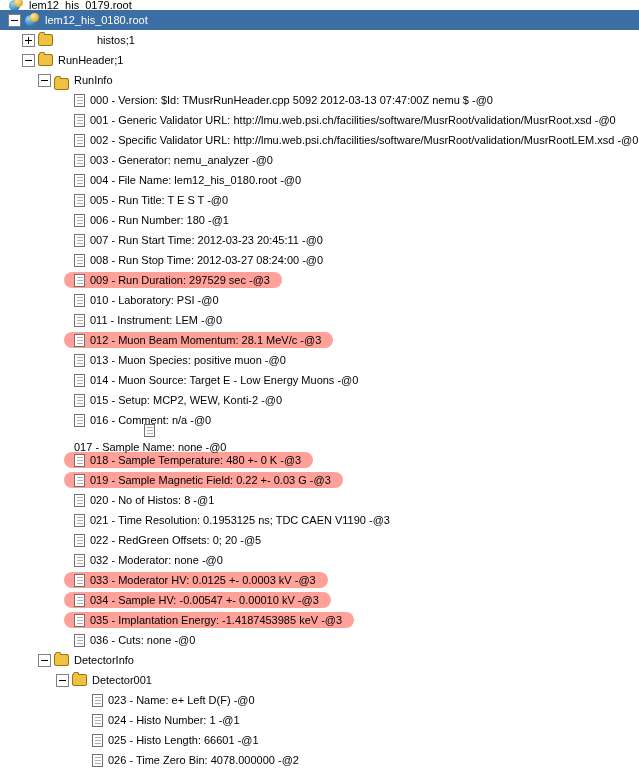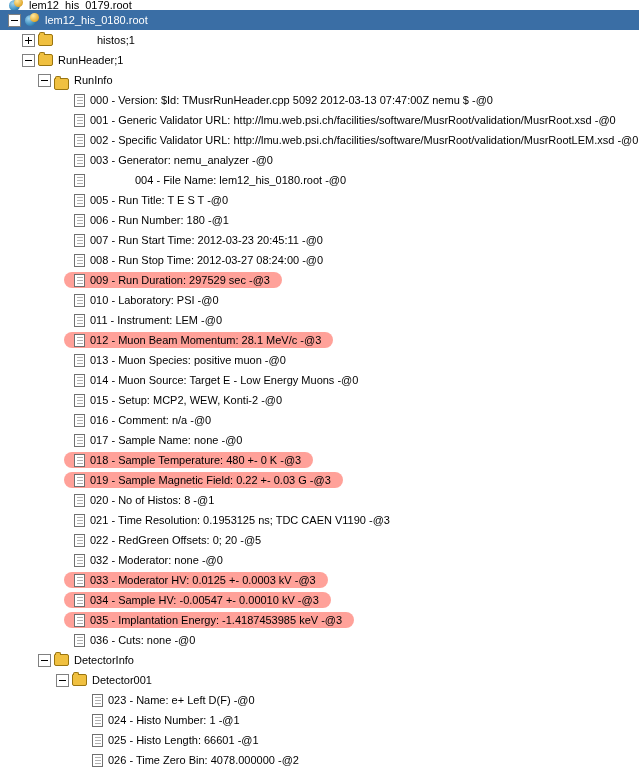--- a/index.html
+++ b/index.html
@@ -252,21 +252,21 @@
         <span class="indent" style="width: 56px;"></span>
         <span class="expander none"></span>
         <span class="" style="display: inline-flex; align-items: center;">
           <span class="icon icon-leaf"></span>
           <span class="label">003 - Generator: nemu_analyzer -@0</span>
         </span>
       </div>
       <div class="row">
         <span class="indent" style="width: 56px;"></span>
         <span class="expander none"></span>
-        <span class="" style="display: inline-flex; align-items: center; gap: 45px;">
+        <span class="" style="display: inline-flex; align-items: center;">
           <span class="icon icon-leaf"></span>
           <span class="label">004 - File Name: lem12_his_0180.root -@0</span>
         </span>
       </div>
       <div class="row">
         <span class="indent" style="width: 56px;"></span>
         <span class="expander none"></span>
         <span class="" style="display: inline-flex; align-items: center;">
           <span class="icon icon-leaf"></span>
           <span class="label">005 - Run Title: T E S T -@0</span>
@@ -356,21 +356,21 @@
         <span class="indent" style="width: 56px;"></span>
         <span class="expander none"></span>
         <span class="" style="display: inline-flex; align-items: center;">
           <span class="icon icon-leaf"></span>
           <span class="label">016 - Comment: n/a -@0</span>
         </span>
       </div>
       <div class="row">
         <span class="indent" style="width: 56px;"></span>
         <span class="expander none"></span>
-        <span class="" style="display: inline-flex; align-items: center;">
+        <span class="" style="display: inline-flex; align-items: center; flex-direction: column;">
           <span class="icon icon-leaf"></span>
           <span class="label">017 - Sample Name: none -@0</span>
         </span>
       </div>
       <div class="row">
         <span class="indent" style="width: 56px;"></span>
         <span class="expander none"></span>
         <span class="hl-wrap" style="display: inline-flex; align-items: center;">
           <span class="icon icon-leaf"></span>
           <span class="label">018 - Sample Temperature: 480 +- 0 K -@3</span>

